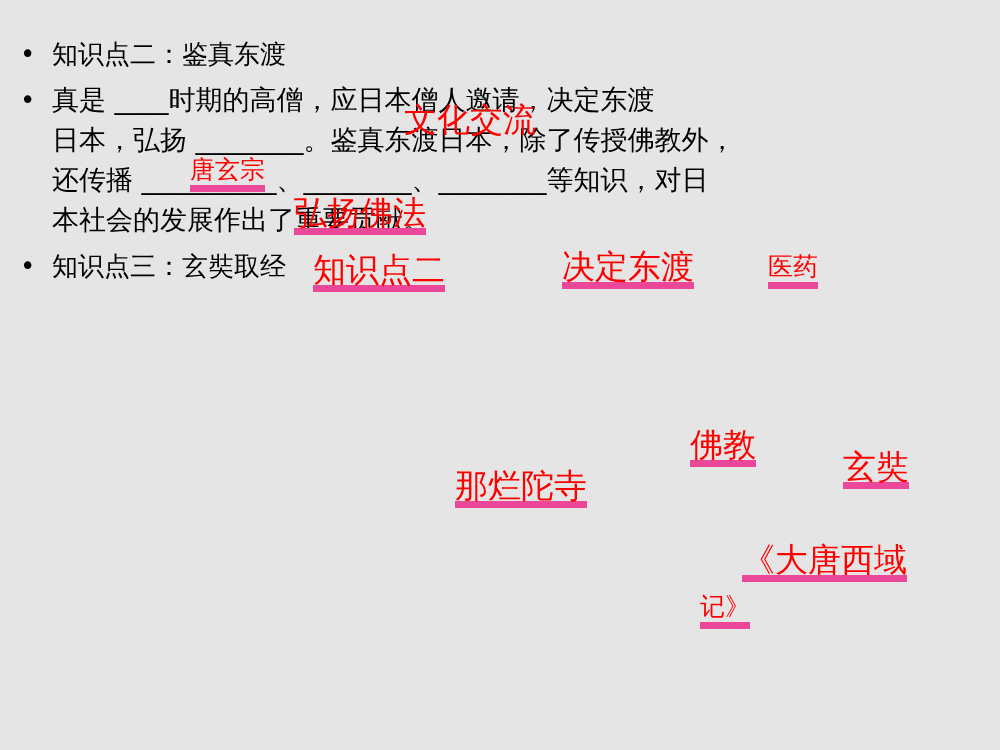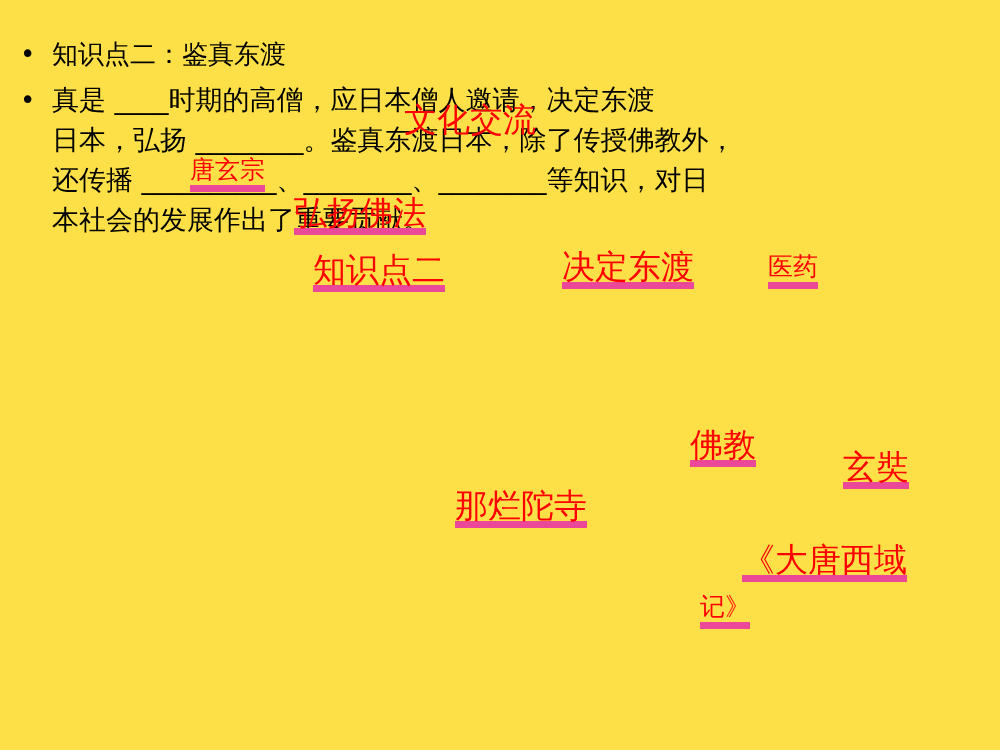--- a/index.html
+++ b/index.html
@@ -12,21 +12,21 @@
     height: 750px;
     font-family: "DejaVu Sans", sans-serif;
     color: #000000;
     overflow: hidden;
     position: relative;
   }
   .slide {
     position: relative;
     width: 1000px;
     height: 750px;
-    background: #fde047;
+    background: #e5e5e5;
   }
   .bullet-list {
     position: absolute;
     left: 0;
     top: 34px;
     width: 1000px;
   }
   .bullet {
     position: relative;
     padding-left: 52px;
@@ -77,29 +77,32 @@
       <div class="line">知识点二：鉴真东渡</div>
     </div>
 
     <div class="bullet">
       <div class="line">真是 ____时期的高僧，应日本僧人邀请，决定东渡</div>
       <div class="line">日本，弘扬 ________。鉴真东渡日本，除了传授佛教外，</div>
       <div class="line">还传播 __________、________、________等知识，对日</div>
       <div class="line">本社会的发展作出了重要贡献。</div>
     </div>
 
+    <div class="bullet heading">
+      <div class="line">知识点三：玄奘取经</div>
+    </div>
 
 
   </div>
 
   <span class="answer" style="left:404px; top:105px;">文化交流</span>
   <span class="answer small ul" style="left:190px; top:155px;">唐玄宗</span>
   <span class="answer ul" style="left:294px; top:198px;">弘扬佛法</span>
   <span class="answer ul" style="left:313px; top:255px;">知识点二</span>
   <span class="answer ul" style="left:562px; top:252px;">决定东渡</span>
   <span class="answer small ul" style="left:768px; top:252px;">医药</span>
   <span class="answer ul" style="left:690px; top:430px;">佛教</span>
   <span class="answer ul" style="left:843px; top:452px;">玄奘</span>
-  <span class="answer ul" style="left:455px; top:491px;">那烂陀寺</span>
+  <span class="answer ul" style="left:455px; top:471px;">那烂陀寺</span>
   <span class="answer ul" style="left:742px; top:545px;">《大唐西域</span>
   <span class="answer small ul" style="left:700px; top:592px;">记》</span>
 
 </div>
 
 </body></html>

